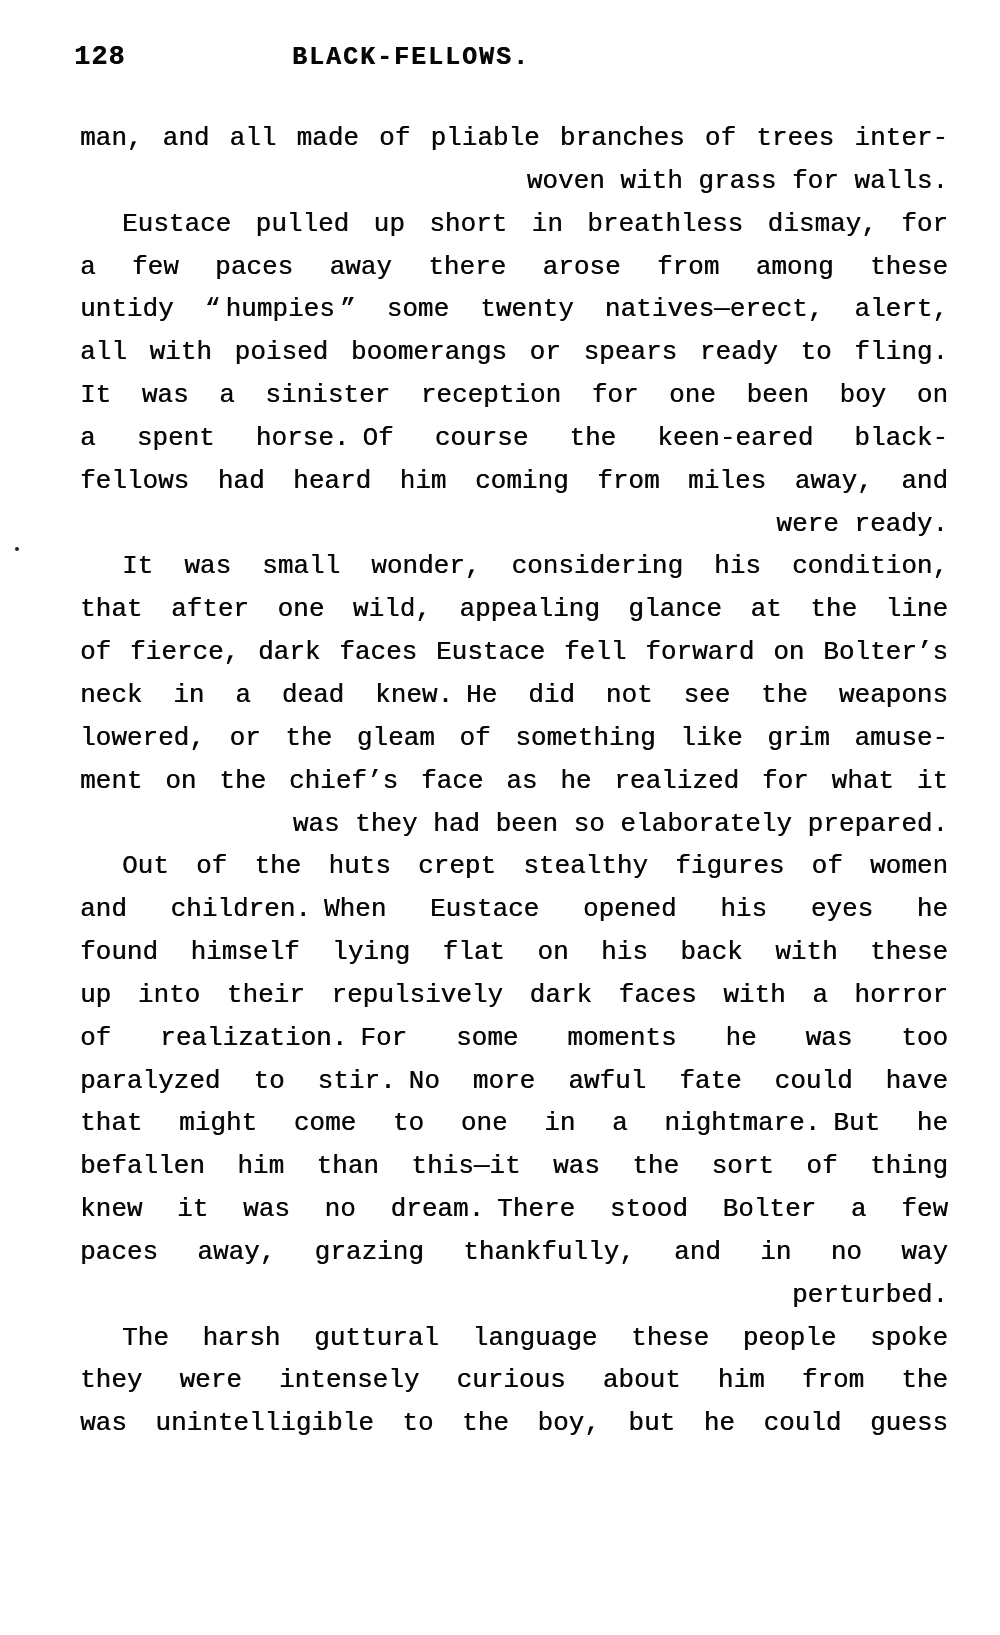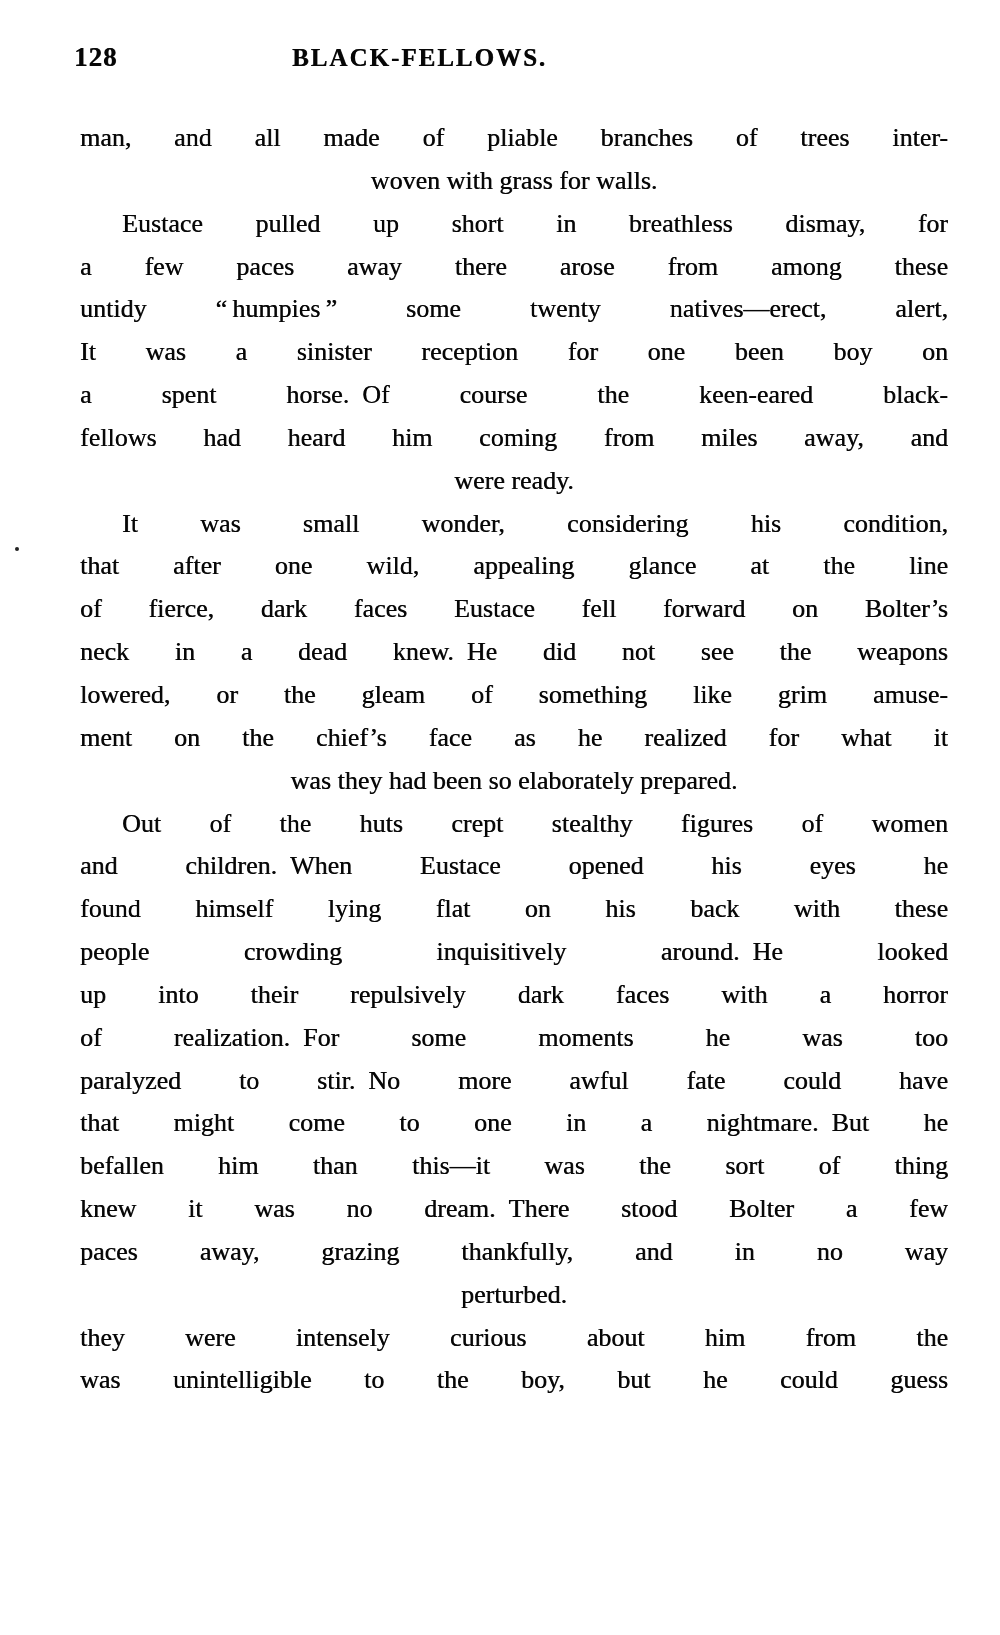--- a/index.html
+++ b/index.html
@@ -7,21 +7,21 @@
     padding: 0;
     background: #ffffff;
   }
   .book-page {
     position: relative;
     width: 1000px;
     height: 1635px;
     background: #ffffff;
     overflow: hidden;
     color: #060606;
-    font-family: Liberation Serif, serif;
+    font-family: Liberation Mono, monospace;
     
     text-shadow: 0.45px 0.3px 0 rgba(0,0,0,0.8);
   }
   .page-number {
     position: absolute;
     left: 74px;
     top: 42px;
     font-size: 27px;
     font-weight: bold;
     letter-spacing: 1px;
@@ -52,21 +52,21 @@
     text-align: justify;
     text-justify: inter-word;
   }
   
   .line:not(.noj)::after {
     content: "";
     display: inline-block;
     width: 100%;
     height: 0;
   }
-  .line.noj { text-align: center; }
+  .line.noj { text-align: right; }
   .line.indent { text-indent: 42px; }
   .scan-speck {
     position: absolute;
     left: 15px;
     top: 547px;
     width: 4px;
     height: 4px;
     border-radius: 50%;
     background: #222222;
   }
@@ -77,39 +77,40 @@
 <div class="book-page">
   <div class="page-number">128</div>
   <div class="running-title">BLACK-FELLOWS.</div>
   <div class="scan-speck"></div>
   <div class="text-block">
       <div class="line">man, and all made of pliable branches of trees inter-</div>
       <div class="line noj">woven with grass for walls.</div>
       <div class="line indent">Eustace pulled up short in breathless dismay, for</div>
       <div class="line">a few paces away there arose from among these</div>
       <div class="line">untidy “ humpies ” some twenty natives—erect, alert,</div>
+      <div class="line">all with poised boomerangs or spears ready to fling.</div>
       <div class="line">It was a sinister reception for one been boy on</div>
       <div class="line">a spent horse. Of course the keen-eared black-</div>
       <div class="line">fellows had heard him coming from miles away, and</div>
       <div class="line noj">were ready.</div>
       <div class="line indent">It was small wonder, considering his condition,</div>
       <div class="line">that after one wild, appealing glance at the line</div>
       <div class="line">of fierce, dark faces Eustace fell forward on Bolter’s</div>
       <div class="line">neck in a dead knew. He did not see the weapons</div>
       <div class="line">lowered, or the gleam of something like grim amuse-</div>
       <div class="line">ment on the chief’s face as he realized for what it</div>
       <div class="line noj">was they had been so elaborately prepared.</div>
       <div class="line indent">Out of the huts crept stealthy figures of women</div>
       <div class="line">and children. When Eustace opened his eyes he</div>
       <div class="line">found himself lying flat on his back with these</div>
-      <div class="line">people crowding inquisitively around. He looked</div>
       <div class="line">up into their repulsively dark faces with a horror</div>
       <div class="line">of realization. For some moments he was too</div>
       <div class="line">paralyzed to stir. No more awful fate could have</div>
       <div class="line">that might come to one in a nightmare. But he</div>
       <div class="line">befallen him than this—it was the sort of thing</div>
       <div class="line">knew it was no dream. There stood Bolter a few</div>
       <div class="line">paces away, grazing thankfully, and in no way</div>
       <div class="line noj">perturbed.</div>
+      <div class="line indent">The harsh guttural language these people spoke</div>
       <div class="line">they were intensely curious about him from the</div>
       <div class="line">was unintelligible to the boy, but he could guess</div>
     </div>
 </div>
 
 </body></html>

